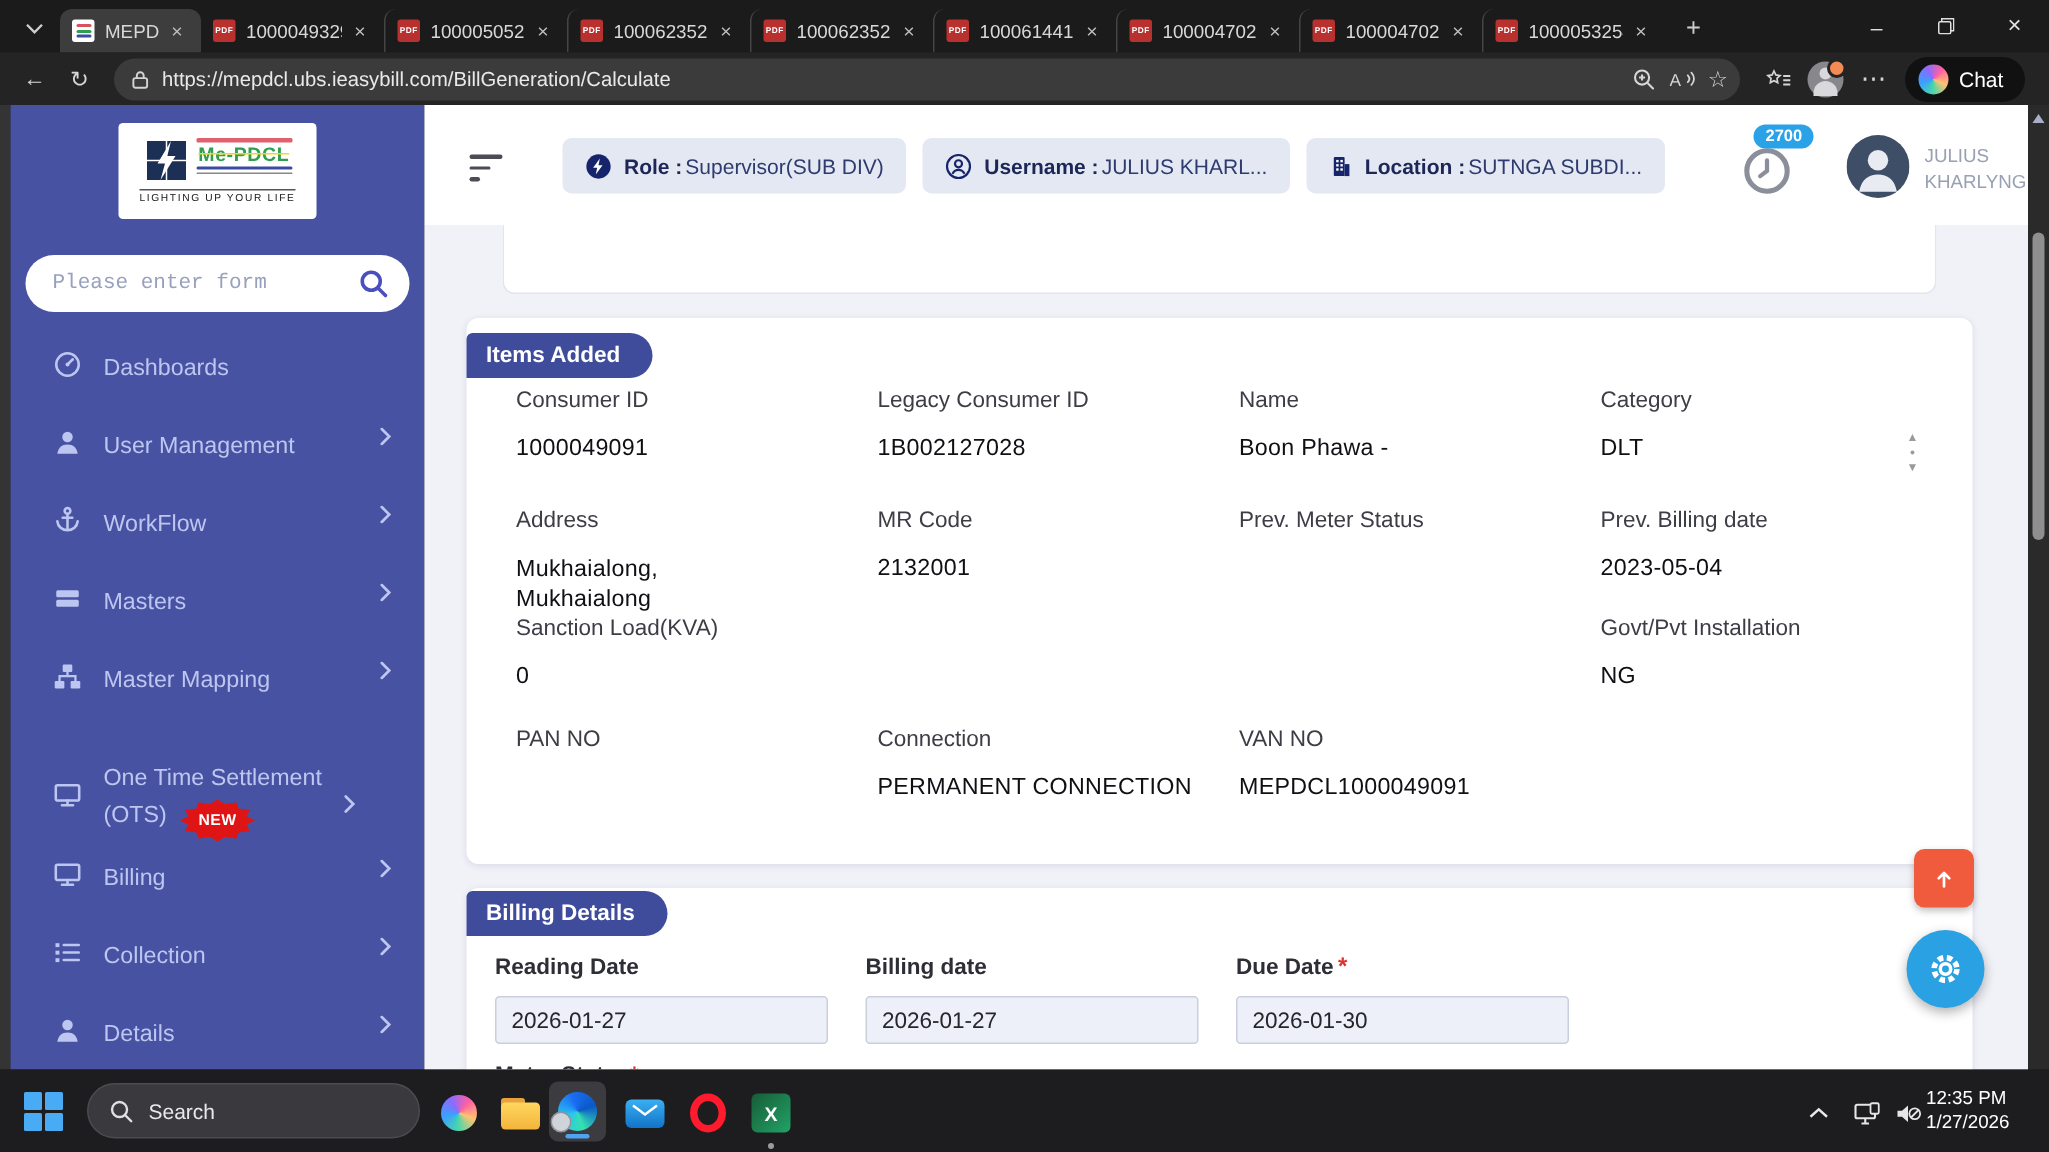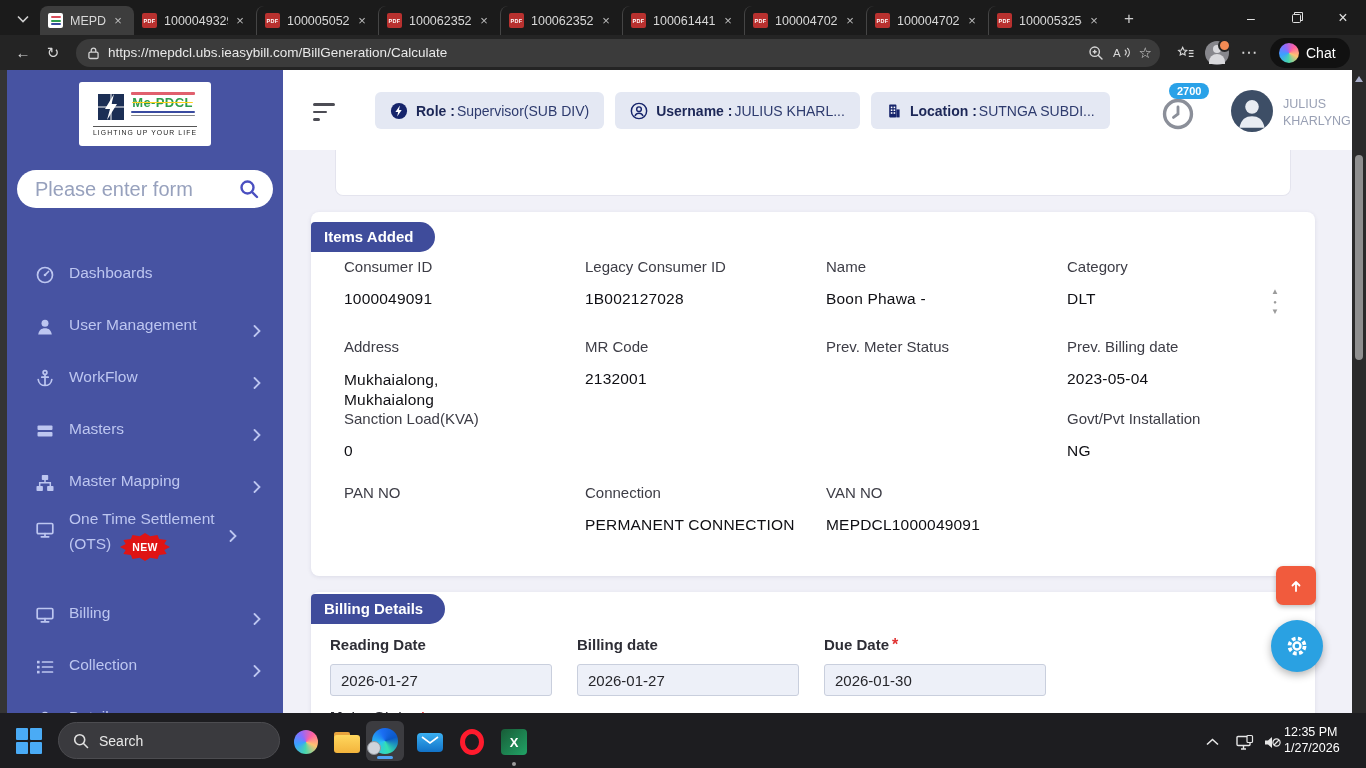--- a/index.html
+++ b/index.html
@@ -54,24 +54,24 @@
   
   .logo-card{left:72px;top:12px;width:132px;height:64px;background:#fff;border-radius:3px;display:flex;flex-direction:column;align-items:center;justify-content:center;}
   .logo-row{display:flex;gap:5px;}
   .logo-stack{display:flex;flex-direction:column;align-items:stretch;width:64px;}
   .lline{height:2px;border-radius:1px;}
   .logo-title{font-size:13px;font-weight:700;color:#2f9e4d;letter-spacing:.4px;text-align:center;
     text-decoration:line-through;text-decoration-color:#ffd21e;line-height:14px;}
   .logo-tag{font-size:6.8px;letter-spacing:1.1px;color:#1a1a1a;margin-top:4px;border-top:1px solid #555;padding-top:2px;}
   .sb-search{left:10px;top:100px;width:256px;height:38px;background:#fff;border-radius:19px;display:flex;align-items:center;
     padding:0 14px 0 16px;box-sizing:border-box;gap:8px;}
-  .sb-search input{flex:1;border:none;outline:none;font-size:20px;color:#555;background:transparent;font-family:Liberation Sans, sans-serif;min-width:0;}
+  .sb-search input{flex:1;border:none;outline:none;font-size:14px;color:#555;background:transparent;font-family:Liberation Mono, monospace;min-width:0;}
   .sb-search input::placeholder{color:#97a1bd;}
   .menu{left:0;top:163px;width:276px;}
-  .mi{display:flex;align-items:flex-end;height:52px;padding:0 22px 0 28px;color:#bdc6f0;position:relative;box-sizing:border-box;}
+  .mi{display:flex;align-items:flex-start;height:52px;padding:0 22px 0 28px;color:#bdc6f0;position:relative;box-sizing:border-box;}
   .mi .ic{width:20px;flex:none;margin-right:14px;display:flex;}
   .mi .lbl{font-size:15.5px;flex:1;line-height:25px;}
   .mi .chev{flex:none;margin-left:8px;display:flex;}
   .mi.ots{height:80px;align-items:flex-start;padding-top:13px;}
   .mi.ots .lbl{max-width:152px;}
   .newbadge{position:absolute;left:113px;top:40px;width:50px;height:28px;background:#df1414;display:flex;align-items:center;justify-content:center;
     color:#fff;font-size:10.5px;font-weight:700;letter-spacing:.3px;
     clip-path:polygon(100% 50%,88.6% 60.4%,93.3% 75%,78.3% 78.3%,75% 93.3%,60.4% 88.6%,50% 100%,39.6% 88.6%,25% 93.3%,21.7% 78.3%,6.7% 75%,11.4% 60.4%,0% 50%,11.4% 39.6%,6.7% 25%,21.7% 21.7%,25% 6.7%,39.6% 11.4%,50% 0%,60.4% 11.4%,75% 6.7%,78.3% 21.7%,93.3% 25%,88.6% 39.6%);}
 
   

